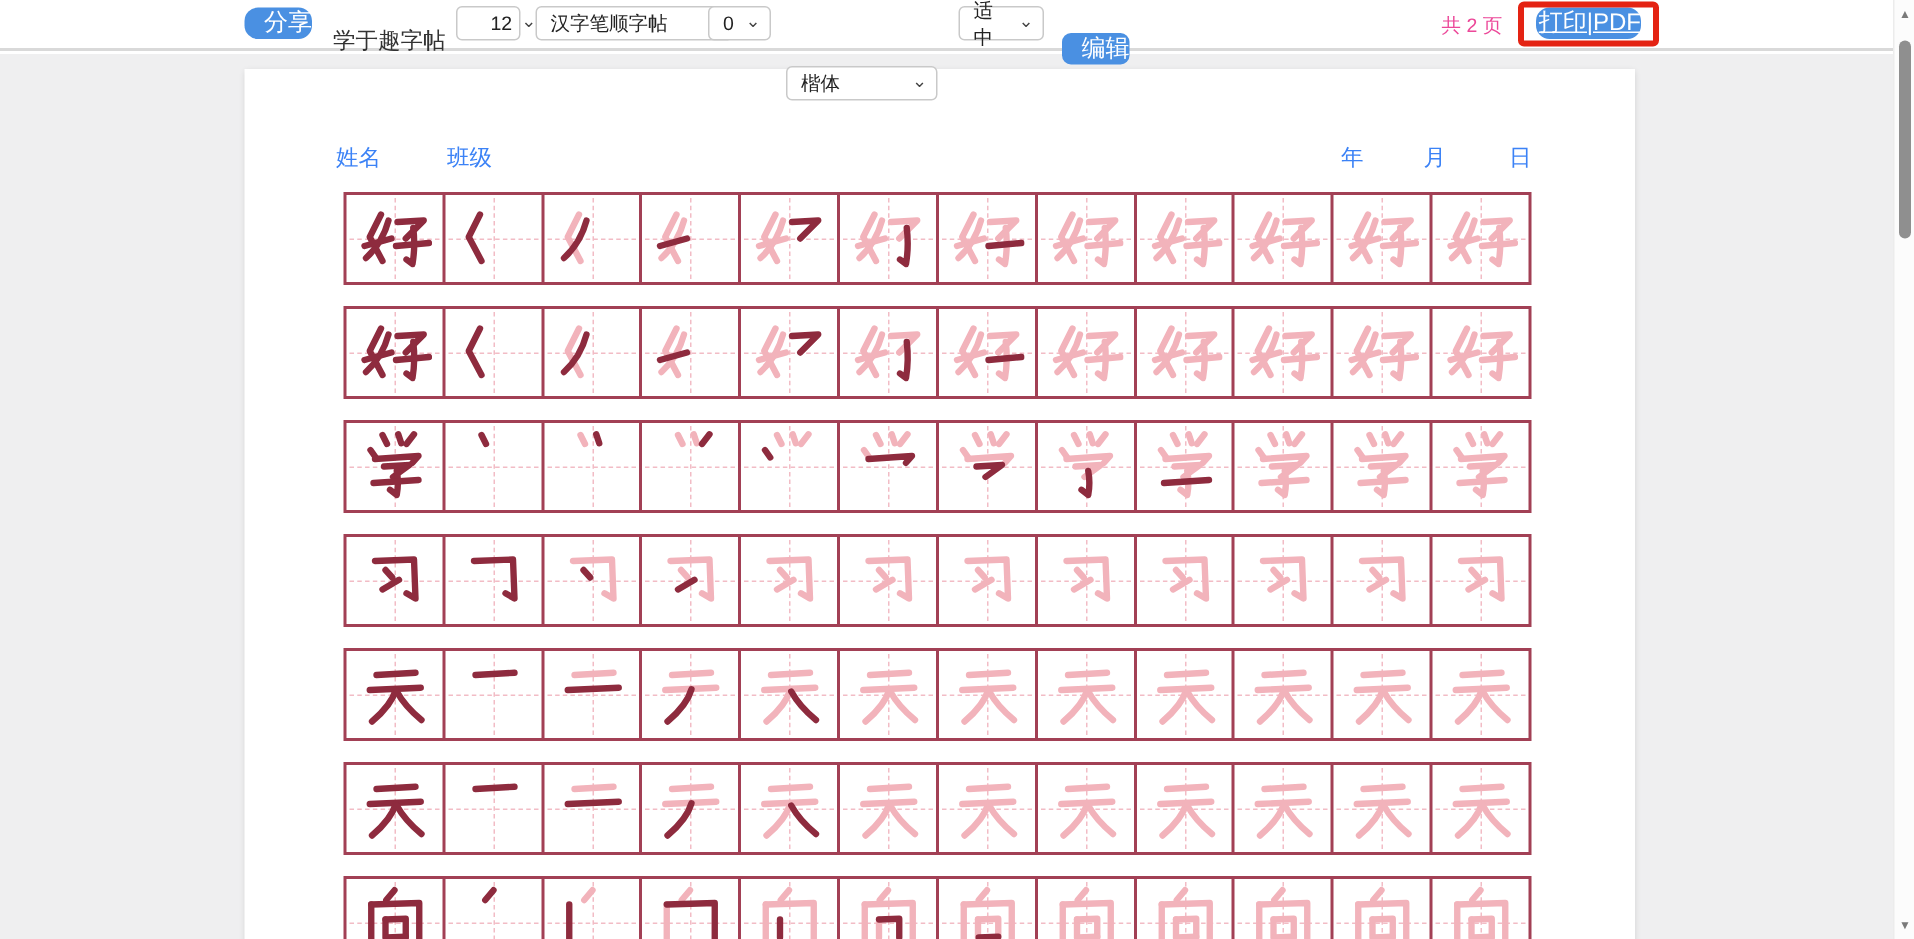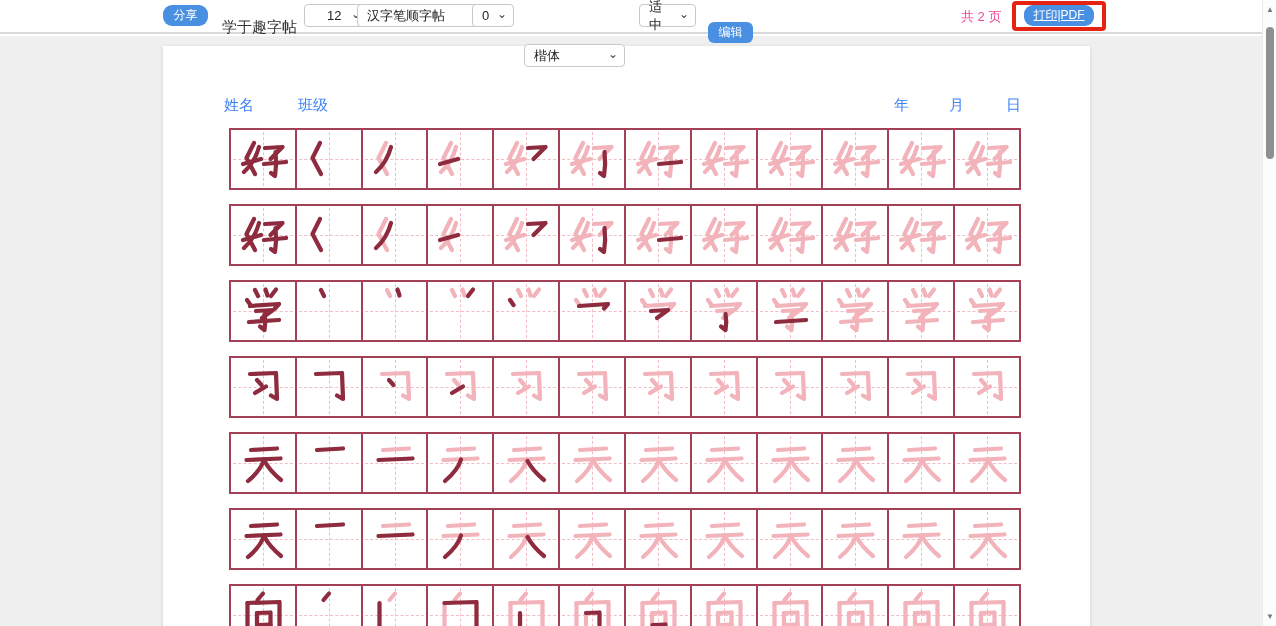--- a/index.html
+++ b/index.html
@@ -4,32 +4,32 @@
 <style>
   * { margin:0; padding:0; box-sizing:border-box; }
   html,body { width:1276px; height:626px; overflow:hidden;
     font-family:"Liberation Sans","DejaVu Sans",sans-serif; background:#fff; }
   .stage { position:relative; width:1276px; height:626px; overflow:hidden; }
 
   
   .toolbar { position:absolute; left:0; top:0; width:1276px; height:34px;
     background:#fff; border-bottom:2px solid #d9d9d9; z-index:5; }
   .btn { position:absolute; top:5px; height:21px; border:none; border-radius:9px;
-    background:var(--blue); color:#fff; font-size:12px; line-height:21px;
-    text-align:center; cursor:pointer; font-family:inherit; }
+    background:var(--blue); color:#fff; font-size:16px; line-height:21px;
+    text-align:right; cursor:pointer; font-family:inherit; }
   .share-btn { left:163px; width:45px; }
   .edit-btn  { left:708px; width:45px; border-radius:6px;margin-top:17px; }
   .print-btn { left:1024px; width:70px;text-decoration:underline; }
   .brand { position:absolute; left:222px; top:18px; font-size:15px; color:#333; }
   .sel { position:absolute; top:4px; height:23px; background:#fff;
     border:1px solid #c9c9c9; border-radius:4px; font-size:13px; color:#222;
     display:flex; align-items:center; padding:0 6px 0 9px; cursor:pointer; }
   .sel .txt { flex:1; }
   .sel .chev { font-size:12px; color:#444; margin-left:6px; transform:translateY(-2px); }
-  .sel-size    { left:304px; width:64px;padding-left:22px; }
+  .sel-size    { left:304px; width:43px;padding-left:22px; }
   .sel-type    { left:357px; width:132px; }
   .sel-offset  { left:472px; width:42px; }
   .sel-font    { left:524px; width:101px;margin-top:40px; }
   .sel-density { left:639px; width:57px; }
   .page-count { position:absolute; left:961px; top:8px; font-size:13px; color:#ec4899; }
   .redbox { position:absolute; left:1012px; top:1px; width:94px; height:30px;
     border:4px solid var(--red); border-radius:4px; z-index:6; pointer-events:none; }
 
   
   .content { position:absolute; left:0; top:36px; width:1276px; height:590px;

